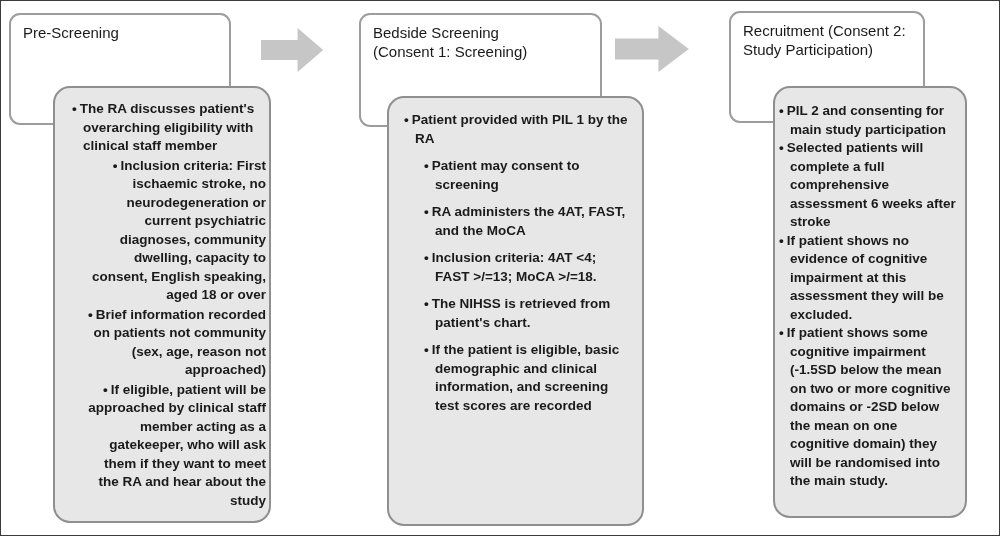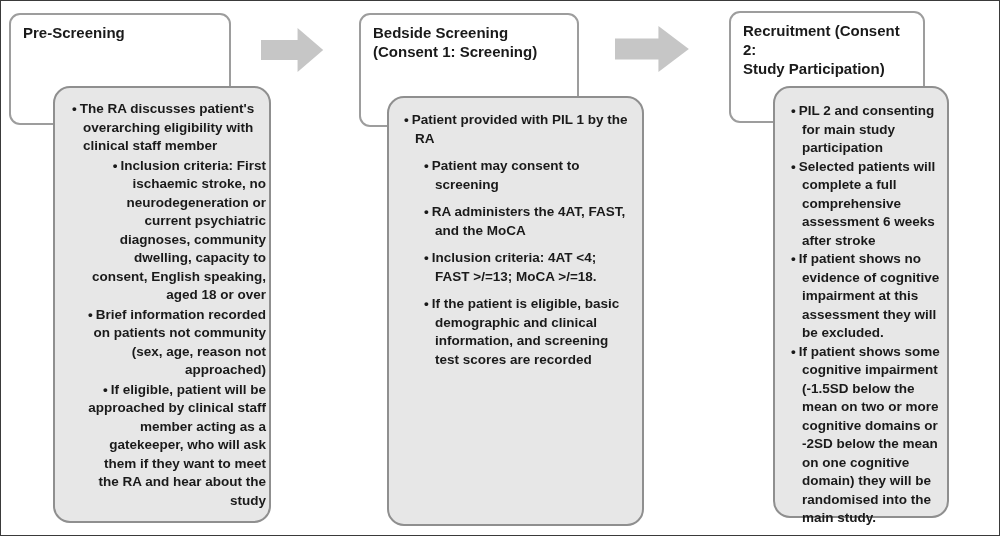--- a/index.html
+++ b/index.html
@@ -21,21 +21,21 @@
     color: var(--text-color);
     overflow: hidden;
   }
   .title-box {
     position: absolute;
     background: var(--title-fill);
     border: 2px solid var(--title-border);
     border-radius: 11px;
     padding: 9px 8px 0 12px;
     font-size: 15px;
-    font-weight: 700;
+    font-weight: 400;
     line-height: 1.25;
     white-space: pre-line;
     box-sizing: border-box;
     z-index: 1;
   }
   .body-box {
     position: absolute;
     background: var(--box-fill);
     border: 2px solid var(--box-border);
     border-radius: 17px;
@@ -56,26 +56,26 @@
   }
   .body-box li::before {
     content: "\2022";
     padding-right: 3px;
   }
   
   #title-1 { left: 8px;   top: 12px; width: 222px; height: 112px; }
   #body-1  { left: 52px;  top: 85px; width: 218px; height: 437px; padding: 12px 3px 8px 17px; }
   #body-1 li + li { margin-top: 1px; text-align: right; }
   
-  #title-2 { left: 358px; top: 12px; width: 220px; height: 114px; }
+  #title-2 { left: 358px; top: 12px; width: 243px; height: 114px; }
   #body-2  { left: 386px; top: 95px; width: 257px; height: 430px; padding: 13px 8px 8px 15px; }
   #body-2 li + li { margin-top: 9px; margin-left: 20px; }
   
   #title-3 { left: 728px; top: 10px; width: 196px; height: 112px; }
-  #body-3  { left: 772px; top: 85px; width: 176px; height: 432px; padding: 14px 6px 8px 16px; }
+  #body-3  { left: 772px; top: 85px; width: 194px; height: 432px; padding: 14px 6px 8px 4px; }
   #body-3 li + li { }
   
   .flow-arrow { position: absolute; z-index: 0; }
   #arrow-1 { left: 260px; top: 25px; width: 64px; height: 48px; }
   #arrow-2 { left: 614px; top: 23px; width: 76px; height: 50px; }
   .flow-arrow svg { width: 100%; height: 100%; display: block; }
   .flow-arrow polygon { fill: var(--arrow-fill); }
 </style>
 </head>
 <body>
@@ -99,20 +99,21 @@
   </div>
 
   <div id="title-2" class="title-box">Bedside Screening
 (Consent 1: Screening)</div>
   <div id="body-2" class="body-box">
     <ul>
         <li>Patient provided with PIL 1 by the RA</li>
         <li>Patient may consent to screening</li>
         <li>RA administers the 4AT, FAST, and the MoCA</li>
         <li>Inclusion criteria: 4AT &lt;4; FAST &gt;/=13; MoCA &gt;/=18.</li>
+        <li>The NIHSS is retrieved from patient's chart.</li>
         <li>If the patient is eligible, basic demographic and clinical information, and screening test scores are recorded</li>
       </ul>
   </div>
 
   <div id="arrow-2" class="flow-arrow">
     <svg viewBox="0 0 70 48" preserveAspectRatio="none" aria-hidden="true">
       <polygon points="0,14 40,14 40,2 68,24 40,46 40,34 0,34"></polygon>
     </svg>
   </div>
 

